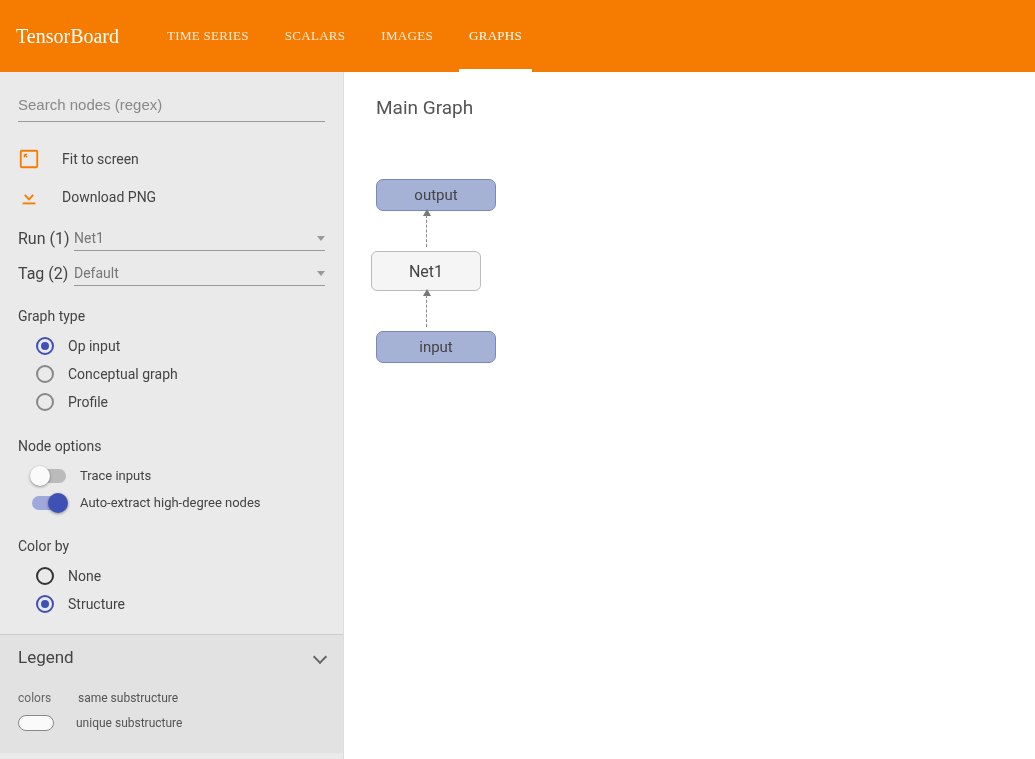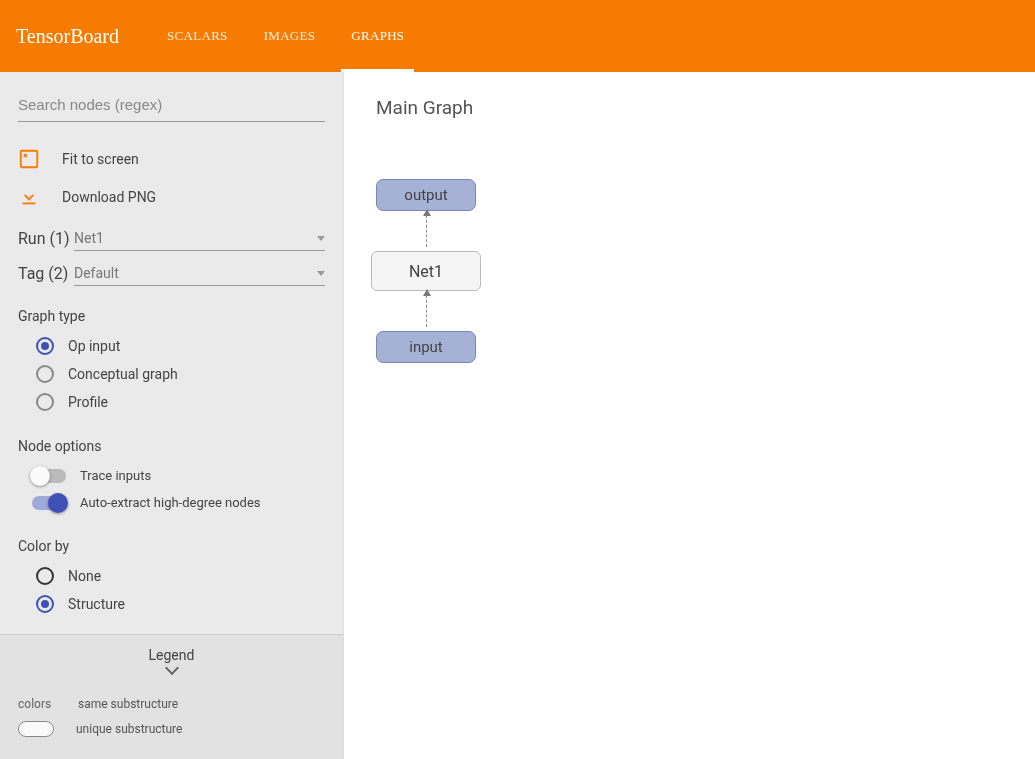--- a/index.html
+++ b/index.html
@@ -51,46 +51,47 @@
 
   
   .switch-row { display: flex; align-items: center; padding: 6px 0 6px 14px; }
   .switch { position: relative; width: 34px; height: 14px; background: #bbb; border-radius: 7px; margin-right: 14px; cursor: pointer; }
   .switch::after { content:""; position:absolute; top:-3px; left:-2px; width:20px; height:20px; background:#fafafa; border-radius:50%; box-shadow: 0 1px 3px rgba(0,0,0,0.4); }
   .switch.on { background: #9fa8da; }
   .switch.on::after { left: 16px; background: #3f51b5; }
   .switch-label { font-size: 13px; color: #444; }
 
   
-  .legend-header { padding: 12px 18px; font-size: 14px; color: #444; background: #e2e2e2; display: flex; justify-content: space-between; align-items: center; cursor: pointer; border-top: 1px solid #ccc; flex-direction: column; }
+  .legend-header { padding: 12px 18px; font-size: 17px; color: #444; background: #e2e2e2; display: flex; justify-content: space-between; align-items: center; cursor: pointer; border-top: 1px solid #ccc; }
   .legend-body { background: #e2e2e2; padding: 12px 18px; font-size: 13px; color: #555; }
   .legend-row { display: flex; align-items: center; margin-bottom: 10px; }
   .legend-col1 { width: 60px; font-size: 12px; color: #666; }
   .legend-col2 { font-size: 12px; color: #555; }
   .legend-swatch { width: 36px; height: 16px; border: 1px solid #888; border-radius: 8px; background: #fafafa; margin-right: 22px; }
 
   
   .main { flex: 1; padding: 24px 32px; background: #fff; position: relative; }
   .main-title { font-size: 19px; font-weight: 400; color: #555; margin-bottom: 40px; }
   .graph-canvas { position: relative; padding-top: 20px; }
-  .node { width: 100px; height: 32px; border-radius: 7px; display: flex; align-items: center; justify-content: center; font-size: 15px; color: #444; margin: 0; position: relative; }
+  .node { width: 120px; height: 32px; border-radius: 7px; display: flex; align-items: center; justify-content: center; font-size: 15px; color: #444; margin: 0; position: relative; }
   .node-io { background: #a6b1d6; border: 1px solid #7a88b8; }
   .node-mid { background: #f5f5f5; border: 1px solid #bbb; width: 110px; height: 40px; font-size: 16px; border-radius: 6px; }
   .arrow { width: 1px; height: 40px; position: relative; margin-left: 50px; }
   .arrow-line { position: absolute; left: 0; top: 4px; bottom: 4px; width: 0; border-left: 1px dashed #888; }
   .arrow-head { position: absolute; top: -2px; left: -3px; width: 0; height: 0; border-left: 4px solid transparent; border-right: 4px solid transparent; border-bottom: 7px solid #777; }
 
   .chevron { width: 10px; height: 10px; border-right: 2px solid #666; border-bottom: 2px solid #666; transform: rotate(45deg); }
 </style>
 </head>
 <body>
 
 <div class="header">
   <div class="logo">TensorBoard</div>
   <div class="tabs">
+    <div class="tab">TIME SERIES</div>
     <div class="tab">SCALARS</div>
     <div class="tab">IMAGES</div>
     <div class="tab active">GRAPHS</div>
   </div>
 </div>
 
 <div class="content">
 
   <div class="sidebar-wrap">
     <div class="sidebar">

